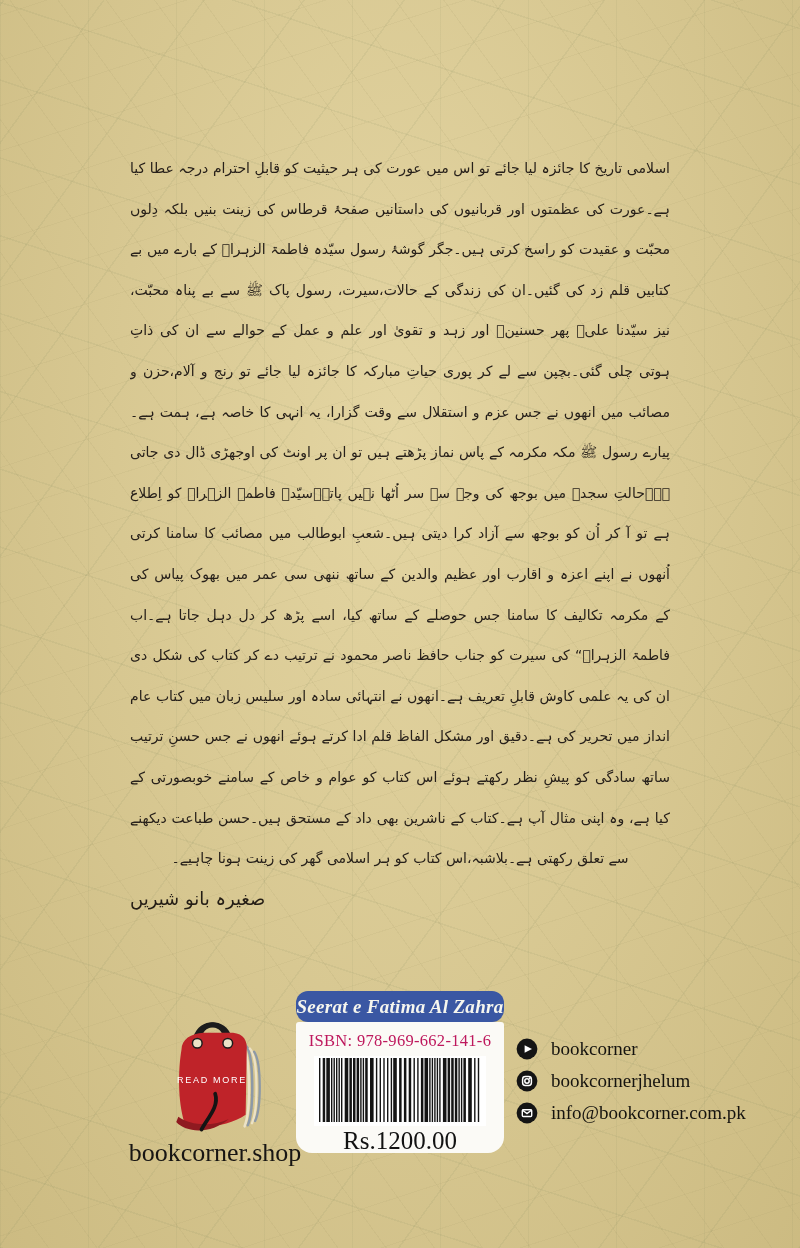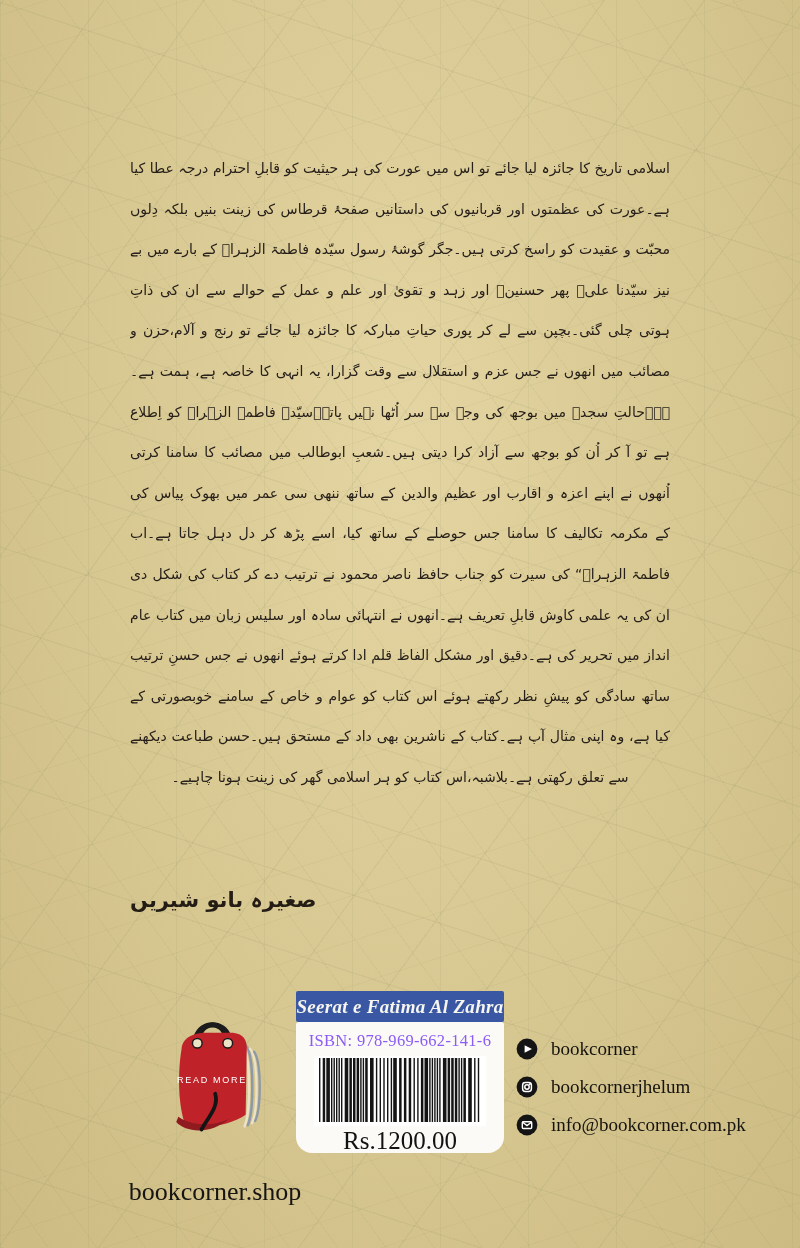--- a/index.html
+++ b/index.html
@@ -18,71 +18,73 @@
   
   .review{position:absolute;left:130px;right:130px;top:148px;direction:rtl;}
   .u-line{
     height:40.6px;line-height:40.6px;overflow:hidden;
     font-family:"DejaVu Sans",sans-serif;font-size:14px;color:var(--text_dark,#27201a);
     text-align:justify;text-align-last:justify;
   }
   .u-line.center{text-align-last:center;}
   .signature{
     position:absolute;left:130px;top:888px;direction:rtl;
-    font-size:21px;color:#241d15;font-family:"DejaVu Sans",sans-serif;font-weight:bold;
+    font-size:18px;color:#241d15;font-family:"DejaVu Sans",sans-serif;
   }
   
   .logo-bag{position:absolute;left:156px;top:1018px;width:112px;height:122px;}
   .website{
-    position:absolute;left:120px;top:1177px;width:190px;text-align:center;
+    position:absolute;left:120px;top:1138px;width:190px;text-align:center;
     font-family:"Liberation Serif","DejaVu Serif",serif;font-size:26px;color:#171513;
   }
   
   .card{position:absolute;left:296px;top:991px;width:208px;height:162px;}
   .card-header{
-    height:31px;background:var(--header_blue,#3a57a3);border-radius:2px;
+    height:31px;background:var(--header_blue,#3a57a3);border-radius:12px;
     display:flex;align-items:center;justify-content:center;
   }
   .card-title{
     font-family:"Liberation Serif","DejaVu Serif",serif;font-style:italic;font-weight:bold;
     font-size:19px;color:#f6f6ee;letter-spacing:.3px;
   }
   .card-body{
     position:absolute;left:0;right:0;top:31px;bottom:0;background:#fbfaf6;
     border-radius:3px 3px 16px 16px;text-align:center;
   }
   .isbn{
     margin-top:9px;font-family:"Liberation Serif","DejaVu Serif",serif;
-    font-size:16.5px;color:#8b5cf6;letter-spacing:.3px;
+    font-size:16.5px;color:#be185d;letter-spacing:.3px;
   }
   .barcode{display:block;margin:5px auto 0;background:#fff;}
   .price{
     margin-top:1px;font-family:"Liberation Serif","DejaVu Serif",serif;
     font-size:25px;color:#121212;
   }
   
-  .social{position:absolute;left:516px;top:1037px;display:flex;flex-direction:column;gap:14px;}
+  .social{position:absolute;left:516px;top:1037px;display:flex;flex-direction:column;gap:8px;}
   .social-row{display:flex;align-items:center;gap:13px;height:24px;}
   .social-icon{width:22px;height:22px;flex:0 0 22px;}
   .social-label{
     font-family:"Liberation Serif","DejaVu Serif",serif;font-size:19px;color:#15130f;
   }
 </style>
 </head>
 <body>
 
 <div class="cover">
 
   <div class="review" dir="rtl">
     <div class="u-line">اسلامی تاریخ کا جائزہ لیا جائے تو اس میں عورت کی ہر حیثیت کو قابلِ احترام درجہ عطا کیا گیا</div>
     <div class="u-line">ہے۔عورت کی عظمتوں اور قربانیوں کی داستانیں صفحۂ قرطاس کی زینت بنیں بلکہ دِلوں میں ان کی</div>
     <div class="u-line">محبّت و عقیدت کو راسخ کرتی ہیں۔جگر گوشۂ رسول سیّدہ فاطمۃ الزہراؓ کے بارے میں بے شمار</div>
+    <div class="u-line">کتابیں قلم زد کی گئیں۔ان کی زندگی کے حالات،سیرت، رسول پاک ﷺ سے بے پناہ محبّت،</div>
     <div class="u-line">نیز سیّدنا علیؓ پھر حسنینؓ اور زہد و تقویٰ اور علم و عمل کے حوالے سے ان کی ذاتِ مبارکہ اُجاگر</div>
     <div class="u-line">ہوتی چلی گئی۔بچپن سے لے کر پوری حیاتِ مبارکہ کا جائزہ لیا جائے تو رنج و آلام،حزن و ملال،</div>
     <div class="u-line">مصائب میں انھوں نے جس عزم و استقلال سے وقت گزارا، یہ انہی کا خاصہ ہے، ہمت ہے۔</div>
+    <div class="u-line">پیارے رسول ﷺ مکہ مکرمہ کے پاس نماز پڑھتے ہیں تو ان پر اونٹ کی اوجھڑی ڈال دی جاتی</div>
     <div class="u-line">ہے۔حالتِ سجدہ میں بوجھ کی وجہ سے سر اُٹھا نہیں پاتے۔سیّدہ فاطمہ الزہراؓ کو اِطلاع ملتی</div>
     <div class="u-line">ہے تو آ کر اُن کو بوجھ سے آزاد کرا دیتی ہیں۔شعبِ ابوطالب میں مصائب کا سامنا کرتی ہیں۔</div>
     <div class="u-line">اُنھوں نے اپنے اعزہ و اقارب اور عظیم والدین کے ساتھ ننھی سی عمر میں بھوک پیاس کی اذیت</div>
     <div class="u-line">کے مکرمہ تکالیف کا سامنا جس حوصلے کے ساتھ کیا، اسے پڑھ کر دل دہل جاتا ہے۔اب ”سیّدہ</div>
     <div class="u-line">فاطمۃ الزہراؓ“ کی سیرت کو جناب حافظ ناصر محمود نے ترتیب دے کر کتاب کی شکل دی ہے۔</div>
     <div class="u-line">ان کی یہ علمی کاوش قابلِ تعریف ہے۔انھوں نے انتہائی سادہ اور سلیس زبان میں کتاب عام فہم</div>
     <div class="u-line">انداز میں تحریر کی ہے۔دقیق اور مشکل الفاظ قلم ادا کرتے ہوئے انھوں نے جس حسنِ ترتیب کے</div>
     <div class="u-line">ساتھ سادگی کو پیشِ نظر رکھتے ہوئے اس کتاب کو عوام و خاص کے سامنے خوبصورتی کے ساتھ پیش</div>
     <div class="u-line">کیا ہے، وہ اپنی مثال آپ ہے۔کتاب کے ناشرین بھی داد کے مستحق ہیں۔حسن طباعت دیکھنے</div>
     <div class="u-line center">سے تعلق رکھتی ہے۔بلاشبہ،اس کتاب کو ہر اسلامی گھر کی زینت ہونا چاہیے۔</div>

